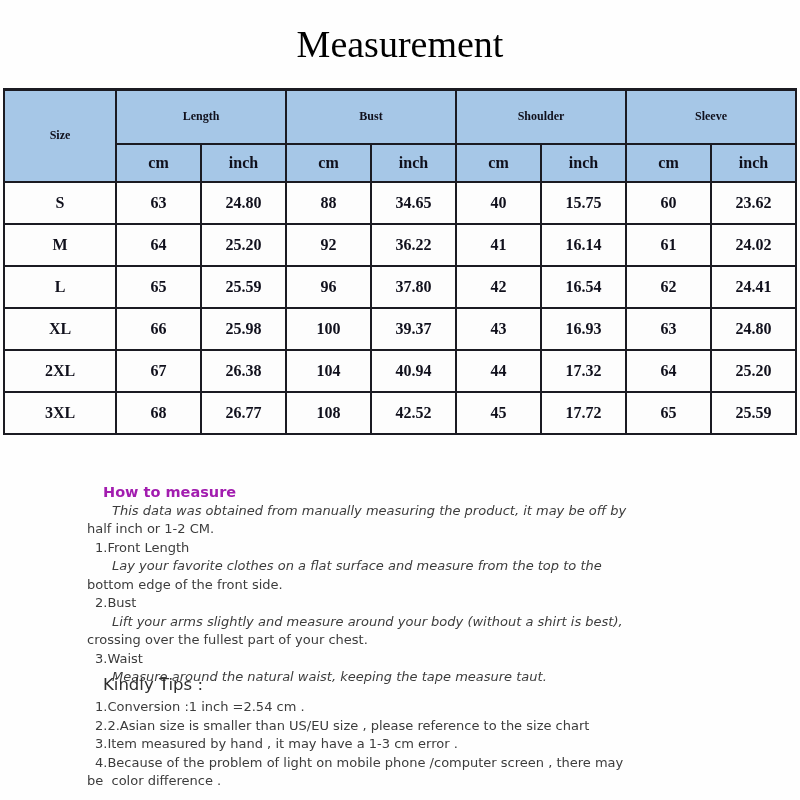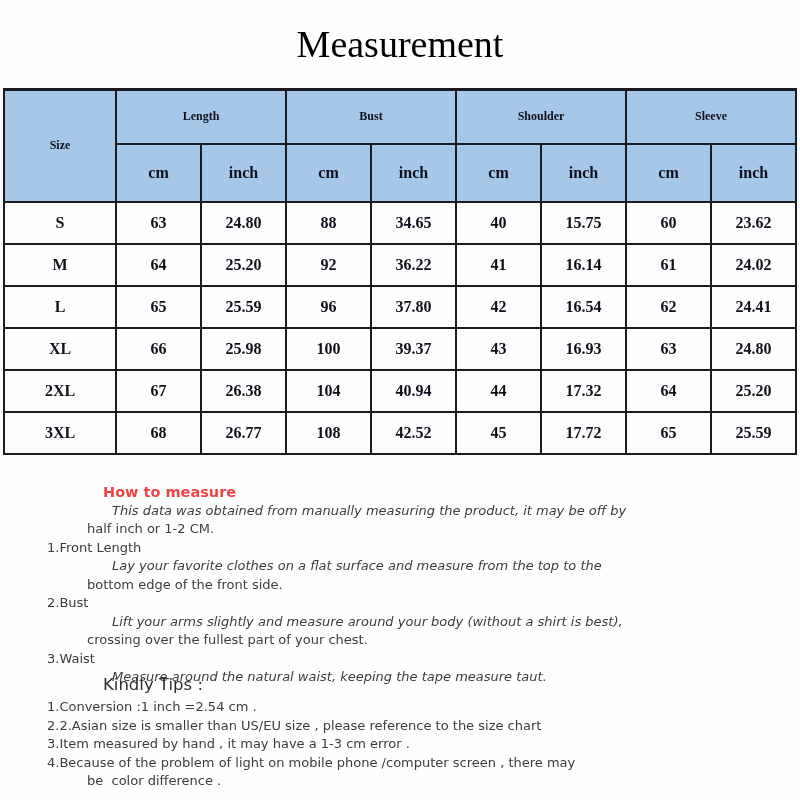--- a/index.html
+++ b/index.html
@@ -38,21 +38,21 @@
     vertical-align: middle;
     padding: 0;
     overflow: hidden;
   }
   table.size-table thead th {
     background: var(--header-bg, #a6c7e7);
     font-size: 12px;
   }
   table.size-table thead tr.group-row { height: 54px; }
   table.size-table thead tr.group-row th { border-top: 3px solid var(--border-color, #1b1b22); }
-  table.size-table thead tr.unit-row { height: 58px; }
+  table.size-table thead tr.unit-row { height: 38px; }
   table.size-table thead tr.unit-row th { font-size: 16px; }
   table.size-table tbody tr { height: 42px; }
   table.size-table tbody td {
     background: #fdfdfd;
     font-size: 16px;
   }
   .text-block {
     position: absolute;
     left: 0;
     width: 100%;
@@ -62,32 +62,32 @@
   .line {
     font-family: "DejaVu Sans", sans-serif;
     font-size: 13px;
     line-height: 18.5px;
     color: #3c3c3c;
     white-space: pre;
   }
   .line.head {
     font-weight: bold;
     font-size: 14.5px;
-    color: #ef4444;
+    color: #a21caf;
     padding-left: 103px;
   }
   .line.tipshead {
     font-weight: normal;
     font-size: 16.5px;
     color: #2d2d2d;
     padding-left: 103px;
     line-height: 26px;
   }
   .line.p    { padding-left: 112px; font-style: italic; }
-  .line.num  { padding-left: 47px; }
+  .line.num  { padding-left: 95px; }
   .line.cont { padding-left: 87px; }
 </style>
 </head>
 <body>
 
 <div class="page">
 
   <h1 class="title">Measurement</h1>
 
   <table class="size-table">

